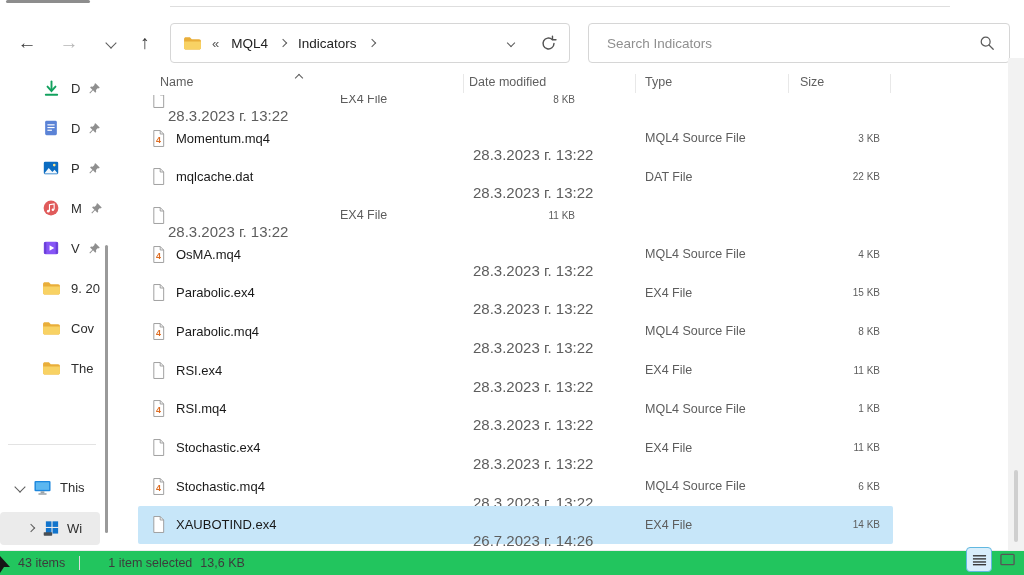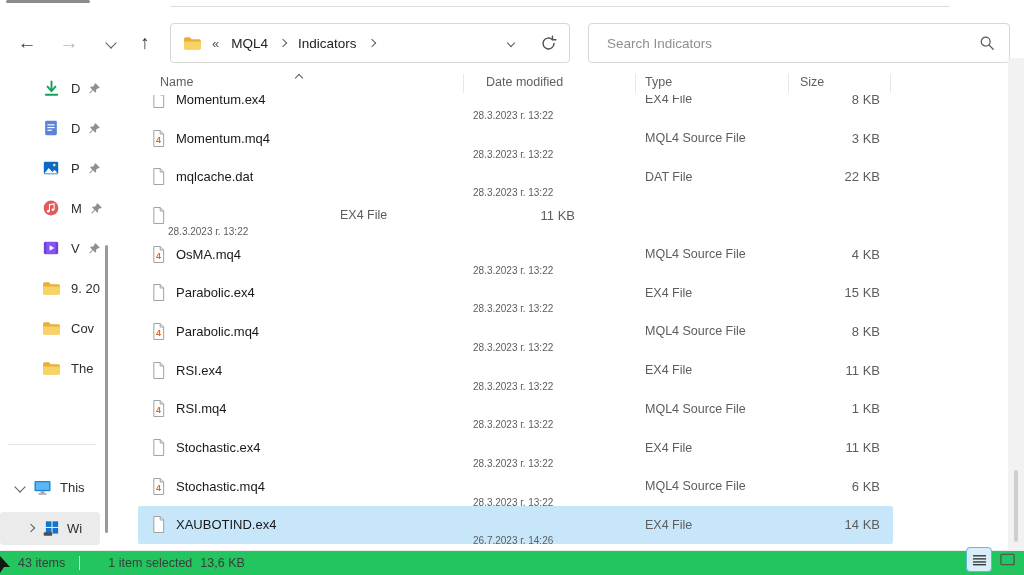--- a/index.html
+++ b/index.html
@@ -52,37 +52,37 @@
   .tree-sel-bg{position:absolute;left:0;top:4px;width:100px;height:33px;background:#ebebeb;border-radius:4px;}
   .tree-chev{display:flex;z-index:1;}
   .tree-icon{display:flex;z-index:1;}
   .tree-label{font-size:13px;color:#2e2e2e;white-space:nowrap;z-index:1;}
   .sidebar-scroll-thumb{position:absolute;left:105px;top:187px;width:3px;height:288px;background:#9a9a9a;border-radius:2px;}
 
   
   .list-header{position:absolute;left:112px;top:72px;width:896px;height:23px;}
   .col-label{position:absolute;top:3px;font-size:12.5px;color:#5f5f5f;}
   .col-name-h{left:48px;}
-  .col-date-h{left:374px;}
+  .col-date-h{left:357px;}
   .col-type-h{left:533px;}
   .col-size-h{left:688px;}
   .sort-chev{position:absolute;left:184px;top:-5px;}
   .col-sep{position:absolute;top:2px;width:1px;height:19px;background:#e8e8e8;}
   .sep1{left:351px;}.sep2{left:523px;}.sep3{left:676px;}.sep4{left:778px;}
 
   #file-rows{position:absolute;left:112px;top:95px;width:896px;height:455px;overflow:hidden;}
   .frow{position:relative;height:38.7px;display:flex;align-items:center;}
   .frow.partial{margin-top:-15px;}
   .frow.selected::before{content:"";position:absolute;left:26px;top:0;width:755px;height:100%;
                          background:#c7e6f9;border-radius:2px;}
   .fic{position:relative;width:20px;height:20px;margin-left:36px;display:flex;align-items:center;justify-content:center;}
   .c-name{position:relative;margin-left:8px;flex:0 0 297px;font-size:13px;color:#191919;white-space:nowrap;overflow:hidden;}
-  .c-date{position:relative;flex:0 0 172px;font-size:10px;color:#5d5d5d;white-space:nowrap;margin-top:32px;}
+  .c-date{position:relative;flex:0 0 172px;font-size:15px;color:#5d5d5d;white-space:nowrap;margin-top:32px;}
   .c-type{position:relative;flex:0 0 160px;font-size:12.5px;color:#5d5d5d;white-space:nowrap;}
-  .c-size{position:relative;flex:0 0 75px;font-size:13px;color:#5d5d5d;text-align:right;white-space:nowrap;}
+  .c-size{position:relative;flex:0 0 75px;font-size:10px;color:#5d5d5d;text-align:right;white-space:nowrap;}
 
   .list-scroll-track{position:absolute;left:1008px;top:58px;width:16px;height:492px;background:#f2f2f2;}
   .list-scroll-thumb{position:absolute;left:6px;top:412px;width:4px;height:72px;background:#cfcfcf;border-radius:2px;}
 
   
   .statusbar{position:absolute;left:0;top:550px;width:1024px;height:25px;background:#22c55e;border-top:1px solid #ececec;
              box-sizing:border-box;display:flex;align-items:center;font-size:12.5px;color:#3c3c3c;}
   .sb-count{margin-left:18px;}
   .sb-div{width:1px;height:14px;background:#dcdcdc;margin-left:14px;}
   .sb-sel{margin-left:28px;}
@@ -313,21 +313,20 @@
   </div>
 
   <div id="file-rows">
       <div class="frow partial">
         <span class="fic">
           <svg viewBox="0 0 16 20" width="15" height="19">
             <path d="M3 1.5h6.8L13.5 5.2V18.5H3z" fill="#fff" stroke="#9b9b9b" stroke-width="1"></path>
             <path d="M9.8 1.5v3.7h3.7" fill="none" stroke="#9b9b9b" stroke-width="1"></path>
           </svg>
         </span>
-        <span class="c-name">Momentum.ex4</span>
         <span class="c-date">28.3.2023 г. 13:22</span>
         <span class="c-type">EX4 File</span>
         <span class="c-size">8 KB</span>
       </div>
       <div class="frow">
         <span class="fic">
           <svg viewBox="0 0 16 20" width="15" height="19">
             <path d="M3 1.5h6.8L13.5 5.2V18.5H3z" fill="#fff" stroke="#9b9b9b" stroke-width="1"></path>
             <path d="M9.8 1.5v3.7h3.7" fill="none" stroke="#9b9b9b" stroke-width="1"></path>
             <text x="8" y="15" text-anchor="middle" font-size="9.5" font-weight="bold" fill="#dd6b20" font-family="Liberation Sans, sans-serif">4</text>

